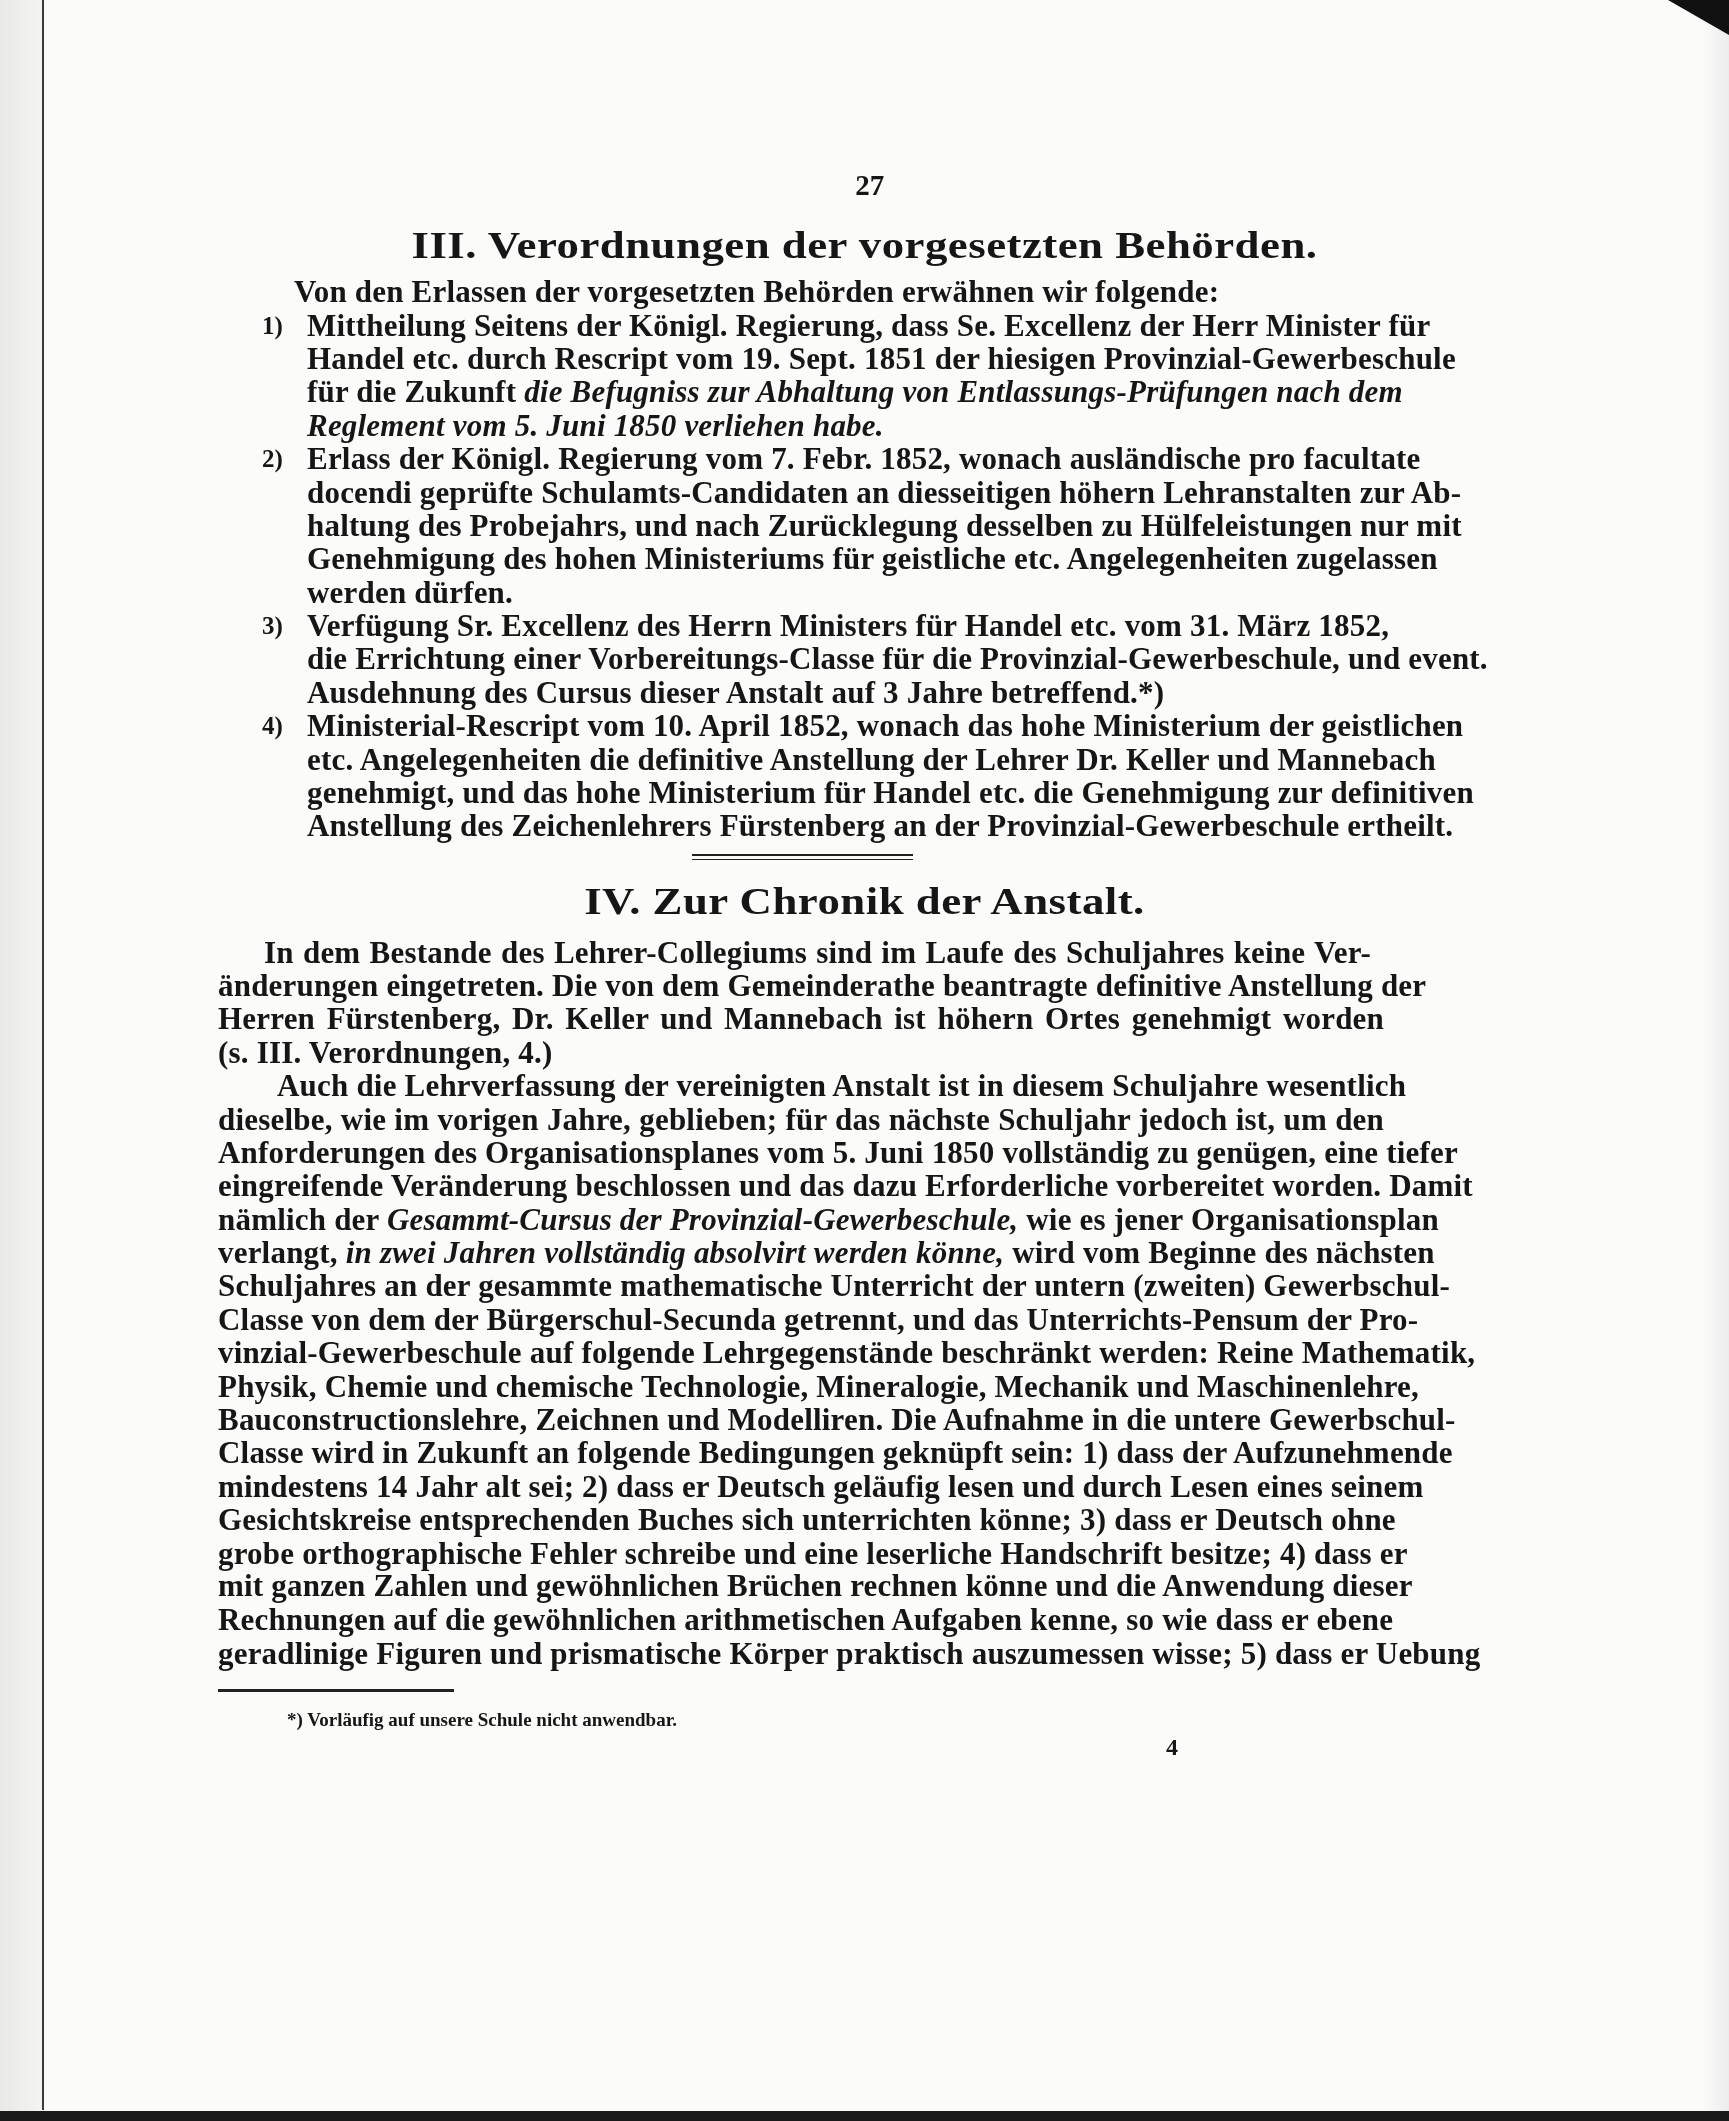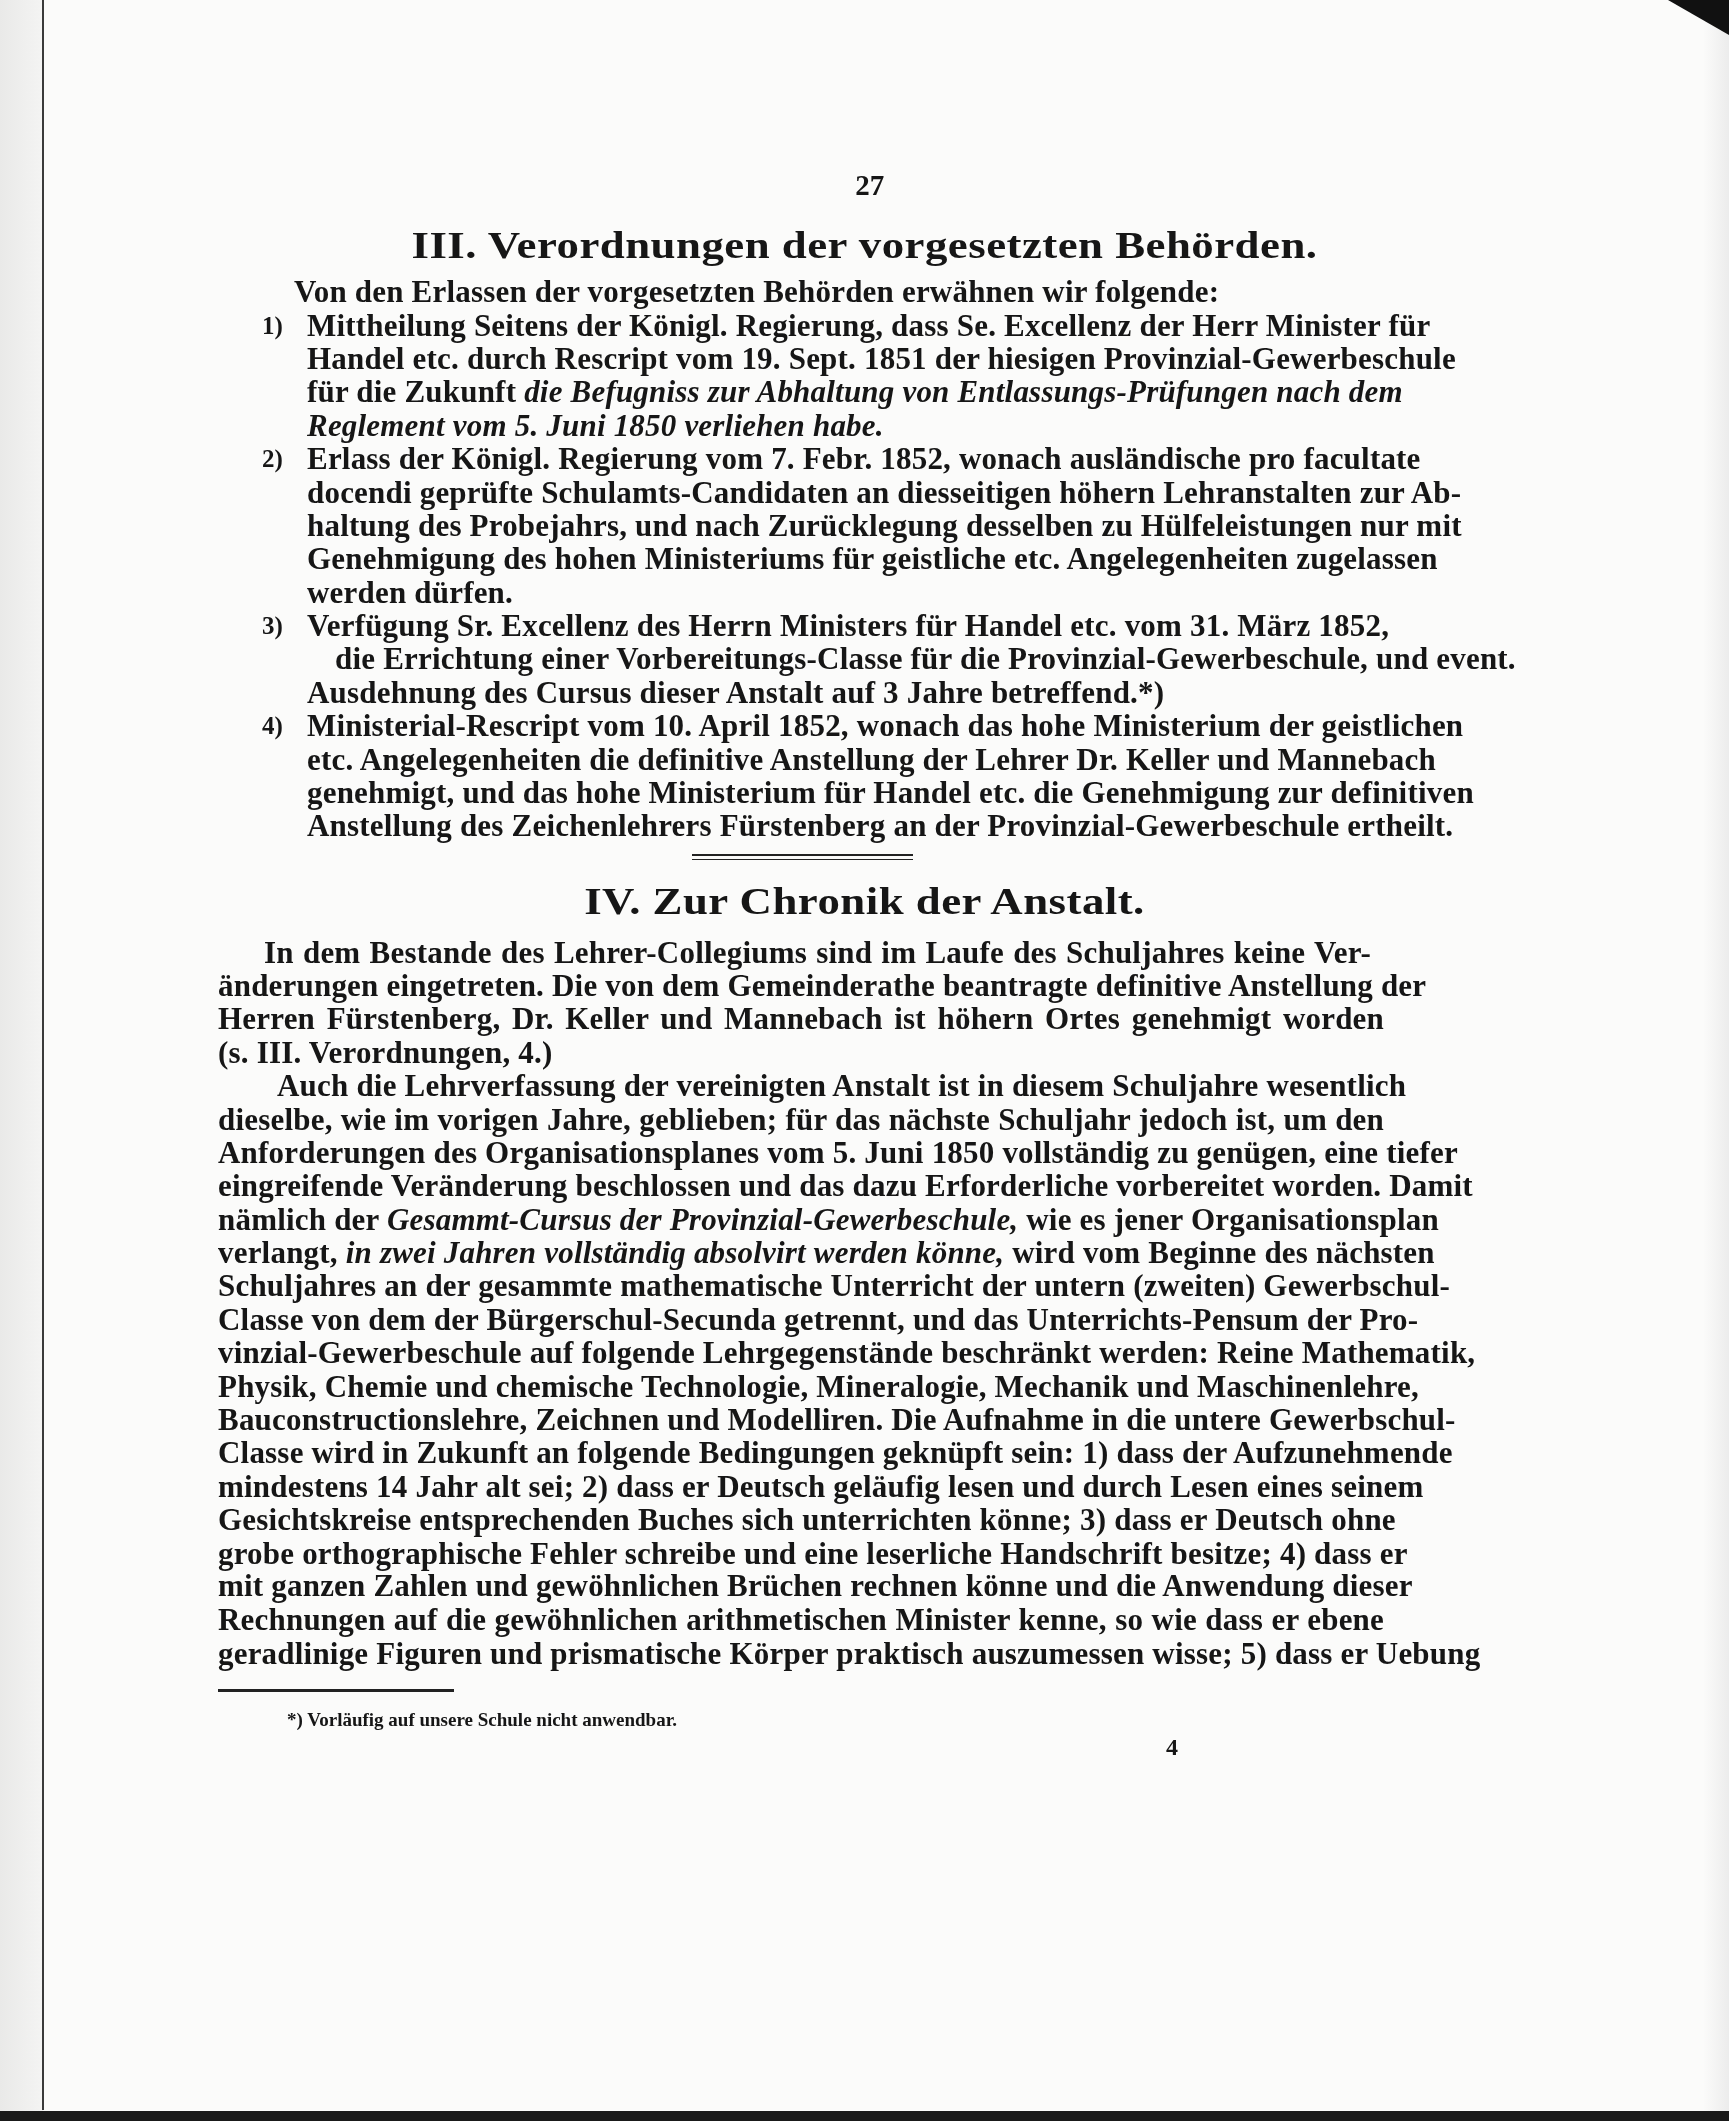--- a/index.html
+++ b/index.html
@@ -51,21 +51,21 @@
     <div class="line" style="left: 307px; width: 1077px; top: 375px;">für die Zukunft <i>die Befugniss zur Abhaltung von Entlassungs-Prüfungen nach dem</i></div>
     <div class="line left-text" style="left: 307px; width: 1077px; top: 409px;"><i>Reglement vom 5. Juni 1850 verliehen habe.</i></div>
     <div class="num" style="left: 262px; top: 442px;">2)</div>
     <div class="line" style="left: 307px; width: 1077px; top: 442px;">Erlass der Königl. Regierung vom 7. Febr. 1852, wonach ausländische pro facultate</div>
     <div class="line" style="left: 307px; width: 1077px; top: 476px;">docendi geprüfte Schulamts-Candidaten an diesseitigen höhern Lehranstalten zur Ab-</div>
     <div class="line" style="left: 307px; width: 1077px; top: 509px;">haltung des Probejahrs, und nach Zurücklegung desselben zu Hülfeleistungen nur mit</div>
     <div class="line" style="left: 307px; width: 1077px; top: 542px;">Genehmigung des hohen Ministeriums für geistliche etc. Angelegenheiten zugelassen</div>
     <div class="line left-text" style="left: 307px; width: 1077px; top: 576px;">werden dürfen.</div>
     <div class="num" style="left: 262px; top: 609px;">3)</div>
     <div class="line" style="left: 307px; width: 1077px; top: 609px;">Verfügung Sr. Excellenz des Herrn Ministers für Handel etc. vom 31. März 1852,</div>
-    <div class="line" style="left: 307px; width: 1077px; top: 642px; margin-left: 28px;">die Errichtung einer Vorbereitungs-Classe für die Provinzial-Gewerbeschule, und event.</div>
+    <div class="line" style="left: 307px; width: 1077px; top: 642px;">die Errichtung einer Vorbereitungs-Classe für die Provinzial-Gewerbeschule, und event.</div>
     <div class="line left-text" style="left: 307px; width: 1077px; top: 676px;">Ausdehnung des Cursus dieser Anstalt auf 3 Jahre betreffend.*)</div>
     <div class="num" style="left: 262px; top: 709px;">4)</div>
     <div class="line" style="left: 307px; width: 1077px; top: 709px;">Ministerial-Rescript vom 10. April 1852, wonach das hohe Ministerium der geistlichen</div>
     <div class="line" style="left: 307px; width: 1077px; top: 743px;">etc. Angelegenheiten die definitive Anstellung der Lehrer Dr. Keller und Mannebach</div>
     <div class="line" style="left: 307px; width: 1077px; top: 776px;">genehmigt, und das hohe Ministerium für Handel etc. die Genehmigung zur definitiven</div>
     <div class="line" style="left: 307px; width: 1077px; top: 809px;">Anstellung des Zeichenlehrers Fürstenberg an der Provinzial-Gewerbeschule ertheilt.</div>
     <div class="line" style="left: 264px; width: 1107px; top: 936px;">In dem Bestande des Lehrer-Collegiums sind im Laufe des Schuljahres keine Ver-</div>
     <div class="line" style="left: 218px; width: 1166px; top: 969px;">änderungen eingetreten. Die von dem Gemeinderathe beantragte definitive Anstellung der</div>
     <div class="line" style="left: 218px; width: 1166px; top: 1002px;">Herren Fürstenberg, Dr. Keller und Mannebach ist höhern Ortes genehmigt worden</div>
     <div class="line left-text" style="left: 218px; width: 1166px; top: 1036px;">(s. III. Verordnungen, 4.)</div>
@@ -78,21 +78,21 @@
     <div class="line" style="left: 218px; width: 1166px; top: 1269px;">Schuljahres an der gesammte mathematische Unterricht der untern (zweiten) Gewerbschul-</div>
     <div class="line" style="left: 218px; width: 1166px; top: 1303px;">Classe von dem der Bürgerschul-Secunda getrennt, und das Unterrichts-Pensum der Pro-</div>
     <div class="line" style="left: 218px; width: 1166px; top: 1336px;">vinzial-Gewerbeschule auf folgende Lehrgegenstände beschränkt werden: Reine Mathematik,</div>
     <div class="line" style="left: 218px; width: 1166px; top: 1370px;">Physik, Chemie und chemische Technologie, Mineralogie, Mechanik und Maschinenlehre,</div>
     <div class="line" style="left: 218px; width: 1166px; top: 1403px;">Bauconstructionslehre, Zeichnen und Modelliren. Die Aufnahme in die untere Gewerbschul-</div>
     <div class="line" style="left: 218px; width: 1166px; top: 1436px;">Classe wird in Zukunft an folgende Bedingungen geknüpft sein: 1) dass der Aufzunehmende</div>
     <div class="line" style="left: 218px; width: 1166px; top: 1470px;">mindestens 14 Jahr alt sei; 2) dass er Deutsch geläufig lesen und durch Lesen eines seinem</div>
     <div class="line" style="left: 218px; width: 1166px; top: 1503px;">Gesichtskreise entsprechenden Buches sich unterrichten könne; 3) dass er Deutsch ohne</div>
     <div class="line" style="left: 218px; width: 1166px; top: 1537px;">grobe orthographische Fehler schreibe und eine leserliche Handschrift besitze; 4) dass er</div>
     <div class="line" style="left: 218px; width: 1166px; top: 1569px;">mit ganzen Zahlen und gewöhnlichen Brüchen rechnen könne und die Anwendung dieser</div>
-    <div class="line" style="left: 218px; width: 1166px; top: 1603px;">Rechnungen auf die gewöhnlichen arithmetischen Minister kenne, so wie dass er ebene</div>
+    <div class="line" style="left: 218px; width: 1166px; top: 1603px;">Rechnungen auf die gewöhnlichen arithmetischen Aufgaben kenne, so wie dass er ebene</div>
     <div class="line" style="left: 218px; width: 1166px; top: 1637px;">geradlinige Figuren und prismatische Körper praktisch auszumessen wisse; 5) dass er Uebung</div>
   </div>
 
 <div class="sep"></div>
 
 <div class="heading" id="h4">IV. Zur Chronik der Anstalt.</div>
 
 <div class="foot-rule"></div>
 <div class="footnote">*) Vorläufig auf unsere Schule nicht anwendbar.</div>
 <div class="sig">4</div>

